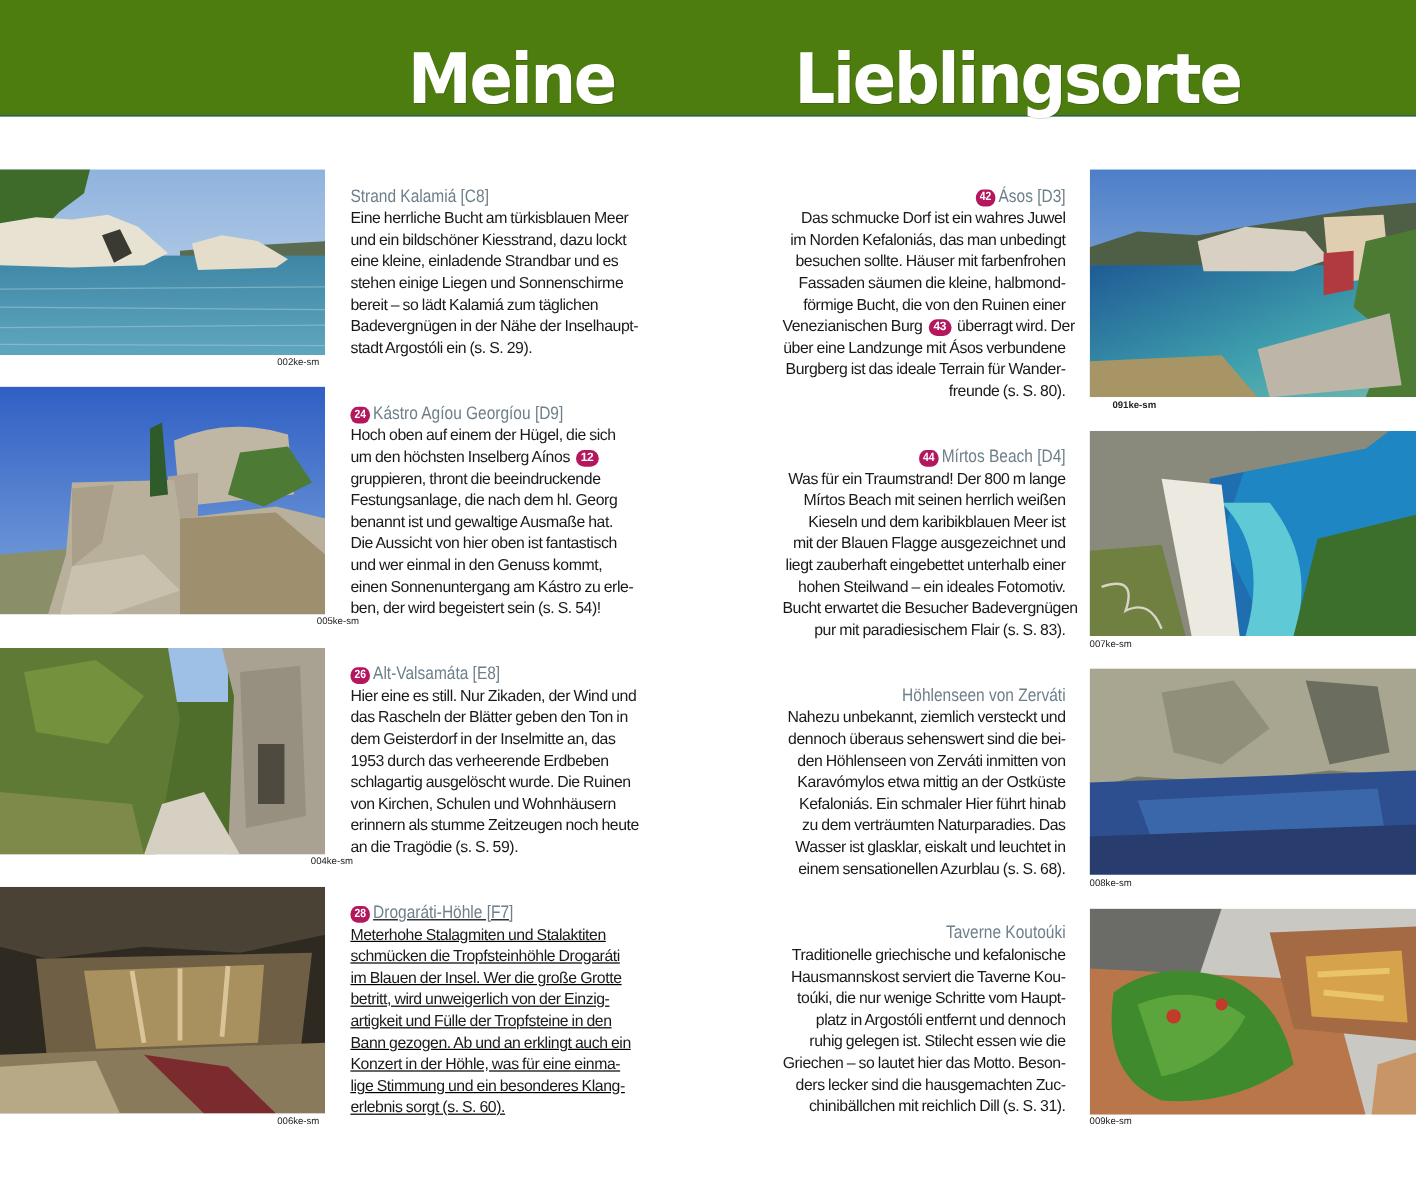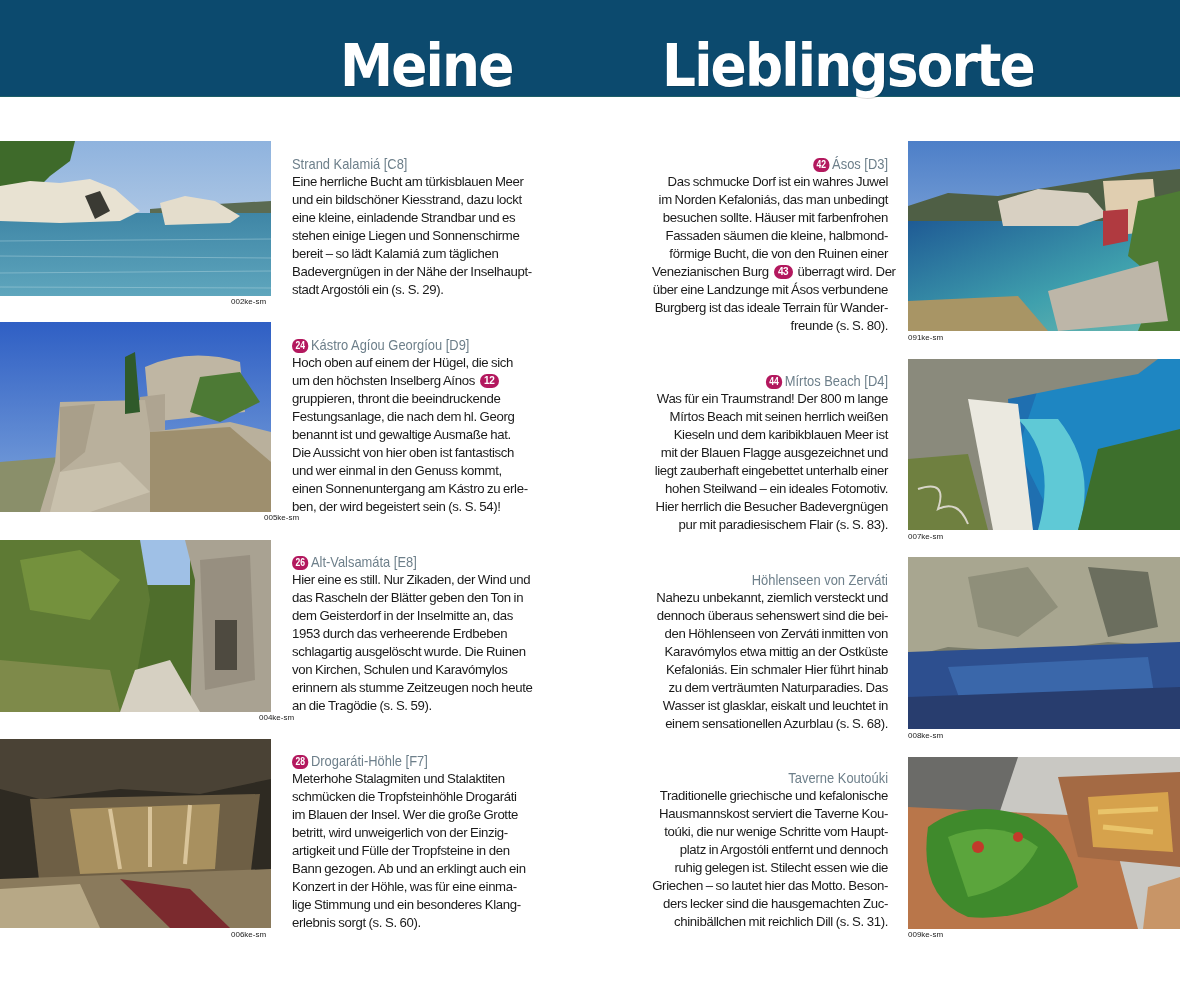--- a/index.html
+++ b/index.html
@@ -1,21 +1,21 @@
 <!DOCTYPE html>
 <html><head>
   <meta charset="utf-8">
   <style>
     * { box-sizing: border-box; margin: 0; padding: 0; }
     html, body { width: 1180px; height: 1000px; background: #ffffff; overflow: hidden; }
     body { position: relative; font-family: "Liberation Sans", sans-serif; }
 
     .header-band {
       position: absolute; left: 0; top: 0; width: 1180px; height: 97px;
-      background: #0c4a6e;
+      background: #4d7c0f;
       border-bottom: 1px solid #1d5e67;
     }
     .title-word {
       position: absolute; top: 30px;
       font-family: "DejaVu Sans", sans-serif;
       font-weight: bold; font-size: 58px; line-height: 72px;
       color: #ffffff; letter-spacing: -2px;
       transform: scaleX(0.92); transform-origin: left top;
       text-shadow: 1px 1px 0 rgba(0,0,0,0.15);
     }
@@ -171,27 +171,27 @@
 </div>
 
 <div class="entry" style="left:292px;top:552px;">
   <span class="entry-title"><span class="badge">26</span><span>Alt-Valsamáta [E8]</span></span>
   <div class="entry-body">
     <span class="ln">Hier eine es still. Nur Zikaden, der Wind und</span>
     <span class="ln">das Rascheln der Blätter geben den Ton in</span>
     <span class="ln">dem Geisterdorf in der Inselmitte an, das</span>
     <span class="ln">1953 durch das verheerende Erdbeben</span>
     <span class="ln">schlagartig ausgelöscht wurde. Die Ruinen</span>
-    <span class="ln">von Kirchen, Schulen und Karavómylos</span>
+    <span class="ln">von Kirchen, Schulen und Wohnhäusern</span>
     <span class="ln">erinnern als stumme Zeitzeugen noch heute</span>
     <span class="ln">an die Tragödie (s. S. 59).</span>
   </div>
 </div>
 
-<div class="entry" style="left:292px;top:751px;">
+<div class="entry" style="left:292px;top:751px;text-decoration:underline;">
   <span class="entry-title"><span class="badge">28</span><span>Drogaráti-Höhle [F7]</span></span>
   <div class="entry-body">
     <span class="ln">Meterhohe Stalagmiten und Stalaktiten</span>
     <span class="ln">schmücken die Tropfsteinhöhle Drogaráti</span>
     <span class="ln">im Blauen der Insel. Wer die große Grotte</span>
     <span class="ln">betritt, wird unweigerlich von der Einzig-</span>
     <span class="ln">artigkeit und Fülle der Tropfsteine in den</span>
     <span class="ln">Bann gezogen. Ab und an erklingt auch ein</span>
     <span class="ln">Konzert in der Höhle, was für eine einma-</span>
     <span class="ln">lige Stimmung und ein besonderes Klang-</span>
@@ -216,21 +216,21 @@
 
 <div class="entry right" style="left:652px;top:371px;">
   <span class="entry-title"><span class="badge">44</span><span>Mírtos Beach [D4]</span></span>
   <div class="entry-body">
     <span class="ln">Was für ein Traumstrand! Der 800 m lange</span>
     <span class="ln">Mírtos Beach mit seinen herrlich weißen</span>
     <span class="ln">Kieseln und dem karibikblauen Meer ist</span>
     <span class="ln">mit der Blauen Flagge ausgezeichnet und</span>
     <span class="ln">liegt zauberhaft eingebettet unterhalb einer</span>
     <span class="ln">hohen Steilwand – ein ideales Fotomotiv.</span>
-    <span class="ln">Hier herrlich die Besucher Badevergnügen</span>
+    <span class="ln">Bucht erwartet die Besucher Badevergnügen</span>
     <span class="ln">pur mit paradiesischem Flair (s. S. 83).</span>
   </div>
 </div>
 
 <div class="entry right" style="left:652px;top:570px;">
   <span class="entry-title"><span>Höhlenseen von Zerváti</span></span>
   <div class="entry-body">
     <span class="ln">Nahezu unbekannt, ziemlich versteckt und</span>
     <span class="ln">dennoch überaus sehenswert sind die bei-</span>
     <span class="ln">den Höhlenseen von Zerváti inmitten von</span>
@@ -273,21 +273,21 @@
     <path d="M0 65 L40 52 L90 55 L130 48 L180 40 L230 32 L272 28 L272 90 L0 80Z" fill="#4f5f45"></path>
     <rect y="80" width="272" height="110" fill="url(#sea5)"></rect>
     <path d="M90 60 L130 48 L180 52 L200 75 L170 85 L95 85Z" fill="#d8d0c2"></path>
     <path d="M195 40 L245 38 L250 90 L200 95Z" fill="#e0ceb0"></path>
     <path d="M195 70 L220 68 L220 100 L195 105Z" fill="#b03a40"></path>
     <path d="M230 60 L272 50 L272 190 L230 190 L250 140 L220 115Z" fill="#4e7b34"></path>
     <path d="M140 150 L250 120 L260 180 L150 190Z" fill="#bdb6a8"></path>
     <path d="M0 160 L110 155 L140 190 L0 190Z" fill="#a89565"></path>
   </svg>
 </div>
-<div class="caption" style="left:908px;top:333px;">091ke-sm</div>
+<div class="caption" style="left:927px;top:333px;font-weight:bold;">091ke-sm</div>
 
 <div class="photo" style="left:908px;top:359px;width:272px;height:171px;">
   <svg width="272" height="171" viewBox="0 0 272 171" preserveAspectRatio="none">
     <rect width="272" height="171" fill="#1f6fb0"></rect>
     <path d="M140 0 L272 0 L272 171 L150 171 L110 90Z" fill="#1e86c2"></path>
     <path d="M110 60 Q150 100 130 171 L170 171 Q190 110 150 60Z" fill="#5fc9d6"></path>
     <path d="M0 0 L250 0 L230 15 L150 30 L100 40 L110 171 L0 171Z" fill="#8a8a7c"></path>
     <path d="M60 40 L110 45 L125 171 L85 171Z" fill="#ebe9e0"></path>
     <path d="M0 100 L60 95 L80 171 L0 171Z" fill="#6f8040"></path>
     <path d="M190 90 L272 70 L272 171 L170 171Z" fill="#3d6f2c"></path>

